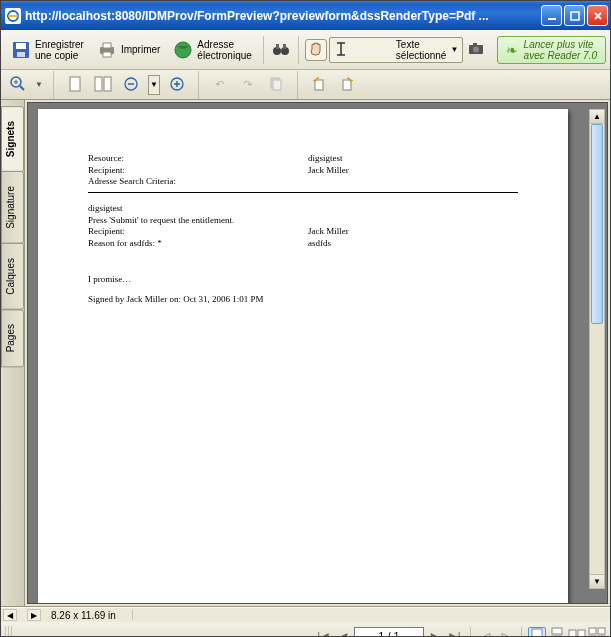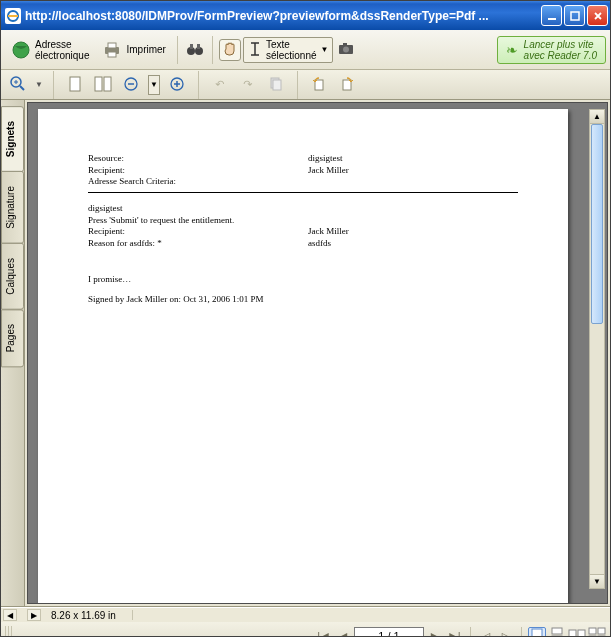--- a/index.html
+++ b/index.html
@@ -238,58 +238,69 @@
           <path d="M2 2 L8 8 M8 2 L2 8" stroke="#fff" stroke-width="1.8"></path>
         </svg>
       </div>
   </div>
 </div>
 
 <div class="maintoolbar">
   <div class="tbtn">
     <span class="icon">
         <svg width="20" height="20" viewBox="0 0 20 20">
-          <circle cx="10" cy="10" r="8" fill="#3fa24a"></circle>
-          <path d="M4 6 Q10 12 16 6" fill="#2d7d38"></path>
-          <circle cx="10" cy="10" r="8" fill="none" stroke="#2d7d38"></circle>
+          <rect x="2" y="2" width="16" height="16" rx="1" fill="#3d64b4"></rect>
+          <rect x="5" y="3" width="10" height="6" fill="#fff"></rect>
+          <rect x="6" y="12" width="8" height="5" fill="#cbd6ef"></rect>
         </svg>
       </span>
-    <span class="label" style="white-space:pre;">Adresse
-électronique</span>
+    <span class="label" style="white-space:pre;">Enregistrer
+une copie</span>
   </div>
   <div class="tbtn">
     <span class="icon">
         <svg width="20" height="20" viewBox="0 0 20 20">
           <rect x="3" y="7" width="14" height="7" rx="1" fill="#8c8a78"></rect>
           <rect x="6" y="3" width="8" height="5" fill="#fff" stroke="#8c8a78"></rect>
           <rect x="6" y="12" width="8" height="5" fill="#fff" stroke="#8c8a78"></rect>
         </svg>
       </span>
     <span class="label">Imprimer</span>
   </div>
+  <div class="tbtn">
+    <span class="icon">
+        <svg width="20" height="20" viewBox="0 0 20 20">
+          <circle cx="10" cy="10" r="8" fill="#3fa24a"></circle>
+          <path d="M4 6 Q10 12 16 6" fill="#2d7d38"></path>
+          <circle cx="10" cy="10" r="8" fill="none" stroke="#2d7d38"></circle>
+        </svg>
+      </span>
+    <span class="label" style="white-space:pre;">Adresse
+électronique</span>
+  </div>
   <div class="tsep"></div>
   <div class="ibtn">
     <span><svg width="18" height="18" viewBox="0 0 18 18">
           <circle cx="5" cy="11" r="4" fill="#444"></circle>
           <circle cx="13" cy="11" r="4" fill="#444"></circle>
           <rect x="4" y="4" width="3" height="5" fill="#666"></rect>
           <rect x="11" y="4" width="3" height="5" fill="#666"></rect>
         </svg></span>
   </div>
   <div class="tsep"></div>
   <div class="ibtn" style="border:1px solid #9b9880;background:#f7f5ea;">
     <span><svg width="18" height="18" viewBox="0 0 18 18">
           <path d="M5 9 V5 a1 1 0 0 1 2 0 V4 a1 1 0 0 1 2 0 V4 a1 1 0 0 1 2 0 V5 a1 1 0 0 1 2 0 V11 q0 4 -4 4 h-1 q-4 0 -4 -4 z" fill="#f4d9b9" stroke="#8a6a3a"></path>
         </svg></span>
   </div>
   <div class="text-select">
     <span><svg width="14" height="16" viewBox="0 0 14 16">
           <path d="M3 2 H11 M7 2 V14 M3 14 H11" stroke="#333" stroke-width="1.5" fill="none"></path>
         </svg></span>
-    <span style="white-space:pre;">Texte
+    <span style="white-space:pre;margin-left:44px;">Texte
 sélectionné</span>
     <span style="font-size:8px;">▼</span>
   </div>
   <div class="ibtn">
     <span><svg width="18" height="18" viewBox="0 0 18 18">
           <rect x="2" y="5" width="14" height="9" rx="1" fill="#555"></rect>
           <circle cx="9" cy="9.5" r="3" fill="#888"></circle>
           <rect x="6" y="3" width="4" height="3" fill="#555"></rect>
         </svg></span>
   </div>

